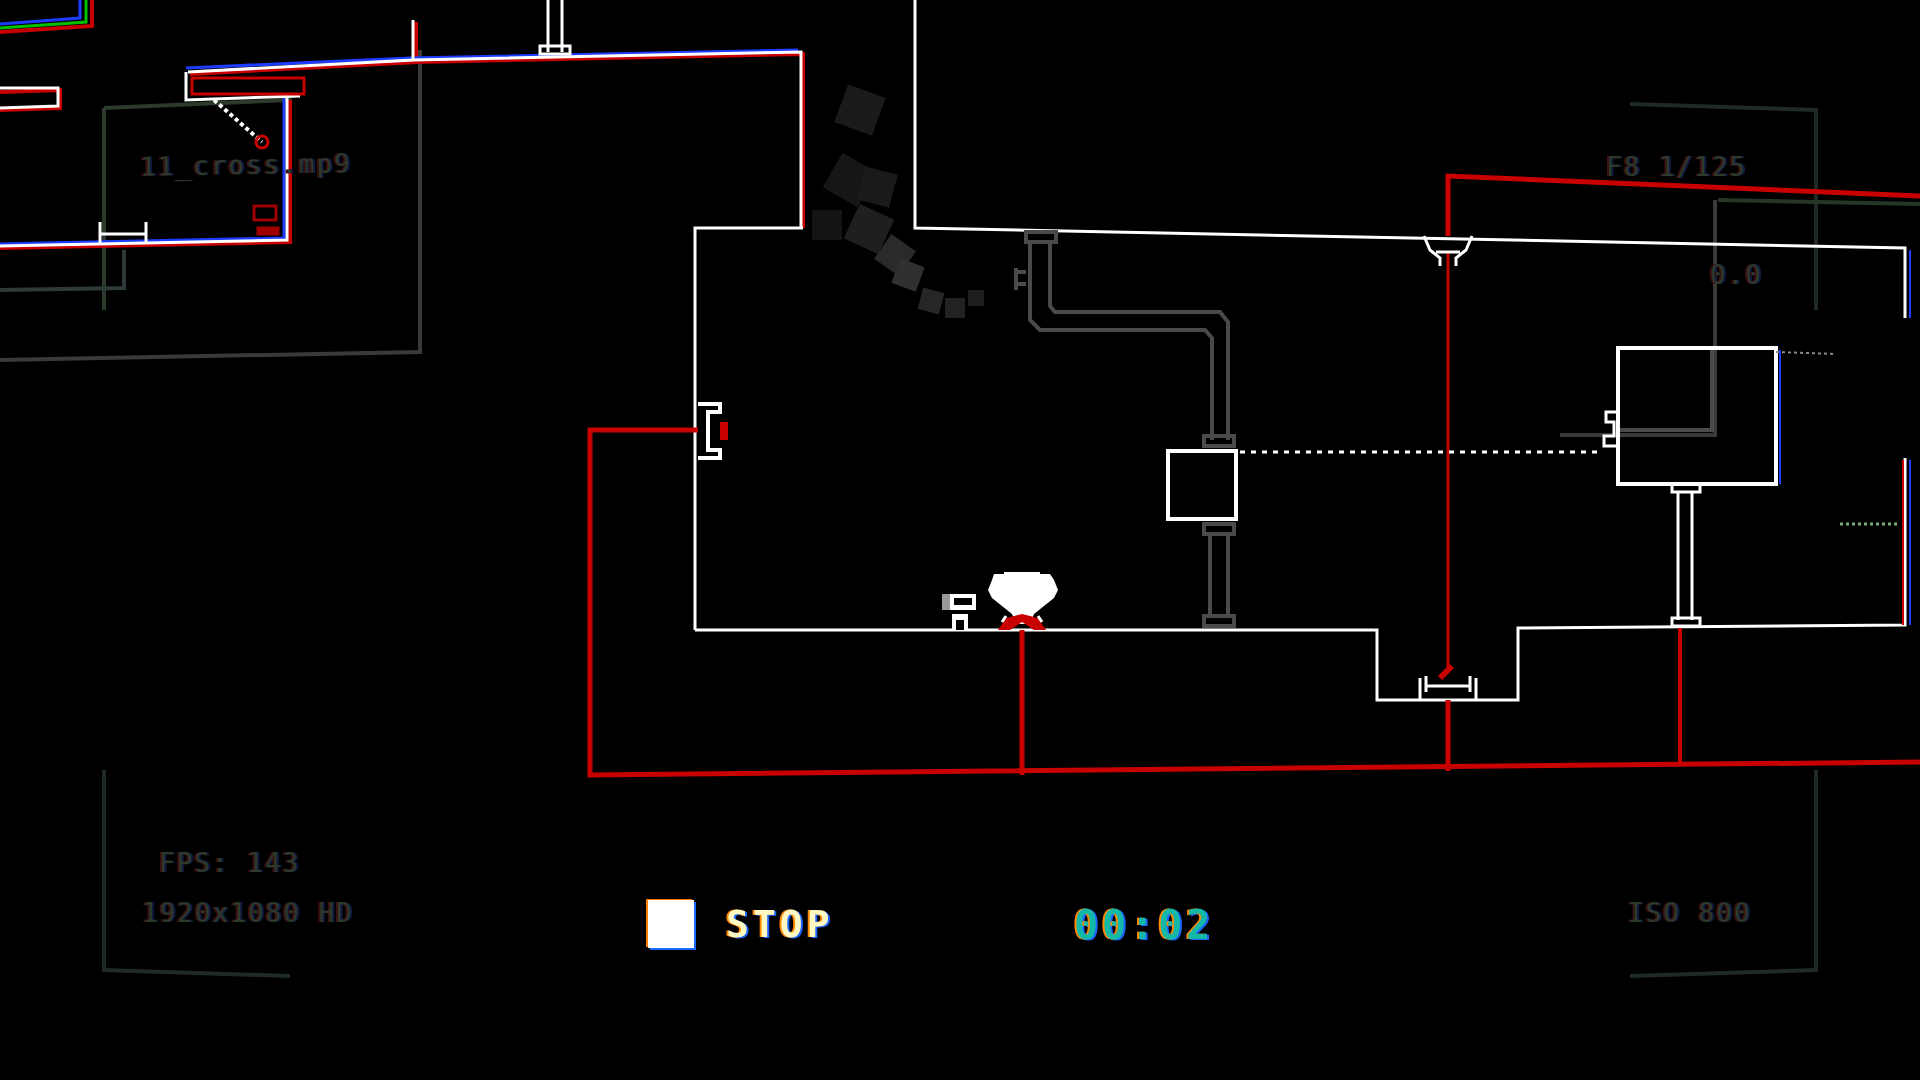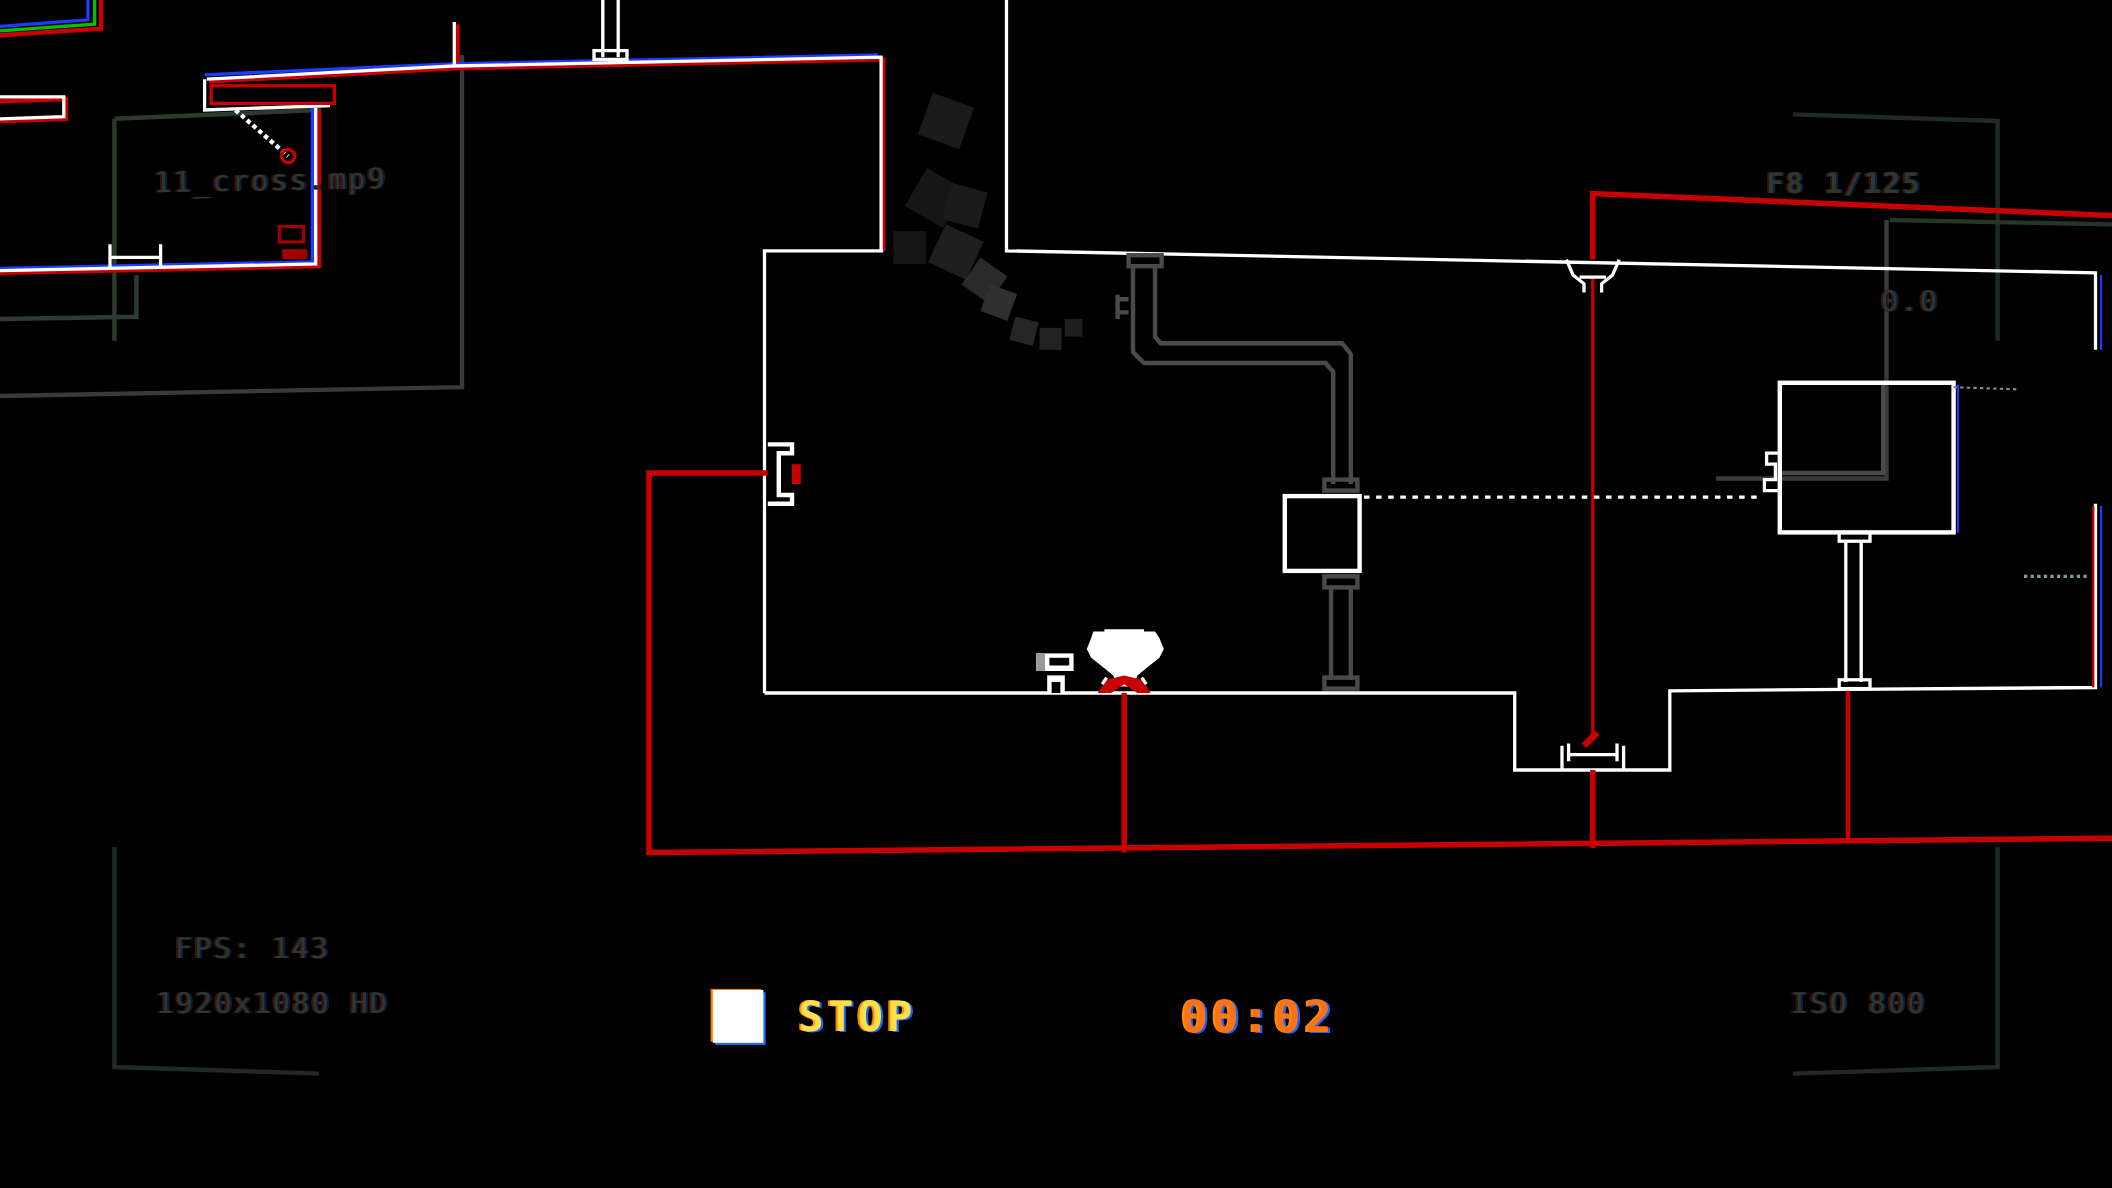--- a/index.html
+++ b/index.html
@@ -1,28 +1,28 @@
 <!DOCTYPE html>
 <html><head>
 <meta charset="utf-8">
 <style>
   html, body { margin:0; padding:0; background:#000; }
   body { width:1920px; height:1080px; overflow:hidden; position:relative; font-family:"DejaVu Sans Mono", monospace; }
   #scene { position:absolute; left:0; top:0; width:1920px; height:1080px; }
   .hud-text { position:absolute; font-family:"DejaVu Sans Mono", monospace; letter-spacing:2px; }
   .faint { color:#2c3a2c; font-size:26px; text-shadow:-2px 0 #3a1010, 2px 0 #101a40; }
   #filename { left:140px; top:150px; transform:rotate(-1deg); }
-  #fstop { left:1606px; top:152px;font-weight:bold; }
+  #fstop { left:1606px; top:152px; }
   #aperture { left:1710px; top:215px;margin-top:45px; }
   #fps { left:142px; top:848px;margin-left:17px; }
   #res { left:142px; top:898px; }
   #iso { left:1628px; top:898px; }
   #rec-indicator { position:absolute; left:648px; top:900px; width:46px; height:48px; background:#fff; box-shadow:-2px -1px 0 #ff7a00, 2px 2px 0 #1e6aff; }
-  #rec-label { position:absolute; left:726px; top:902px; color:#fde047; font-size:38px; font-weight:bold; letter-spacing:4px; text-shadow:-2px 0 #ff8a00, 2px 1px #1a66ff; }
-  #timer { position:absolute; left:1074px; top:902px; color:#f97316; font-size:40px; font-weight:bold; letter-spacing:4px; text-shadow:-2px 0 #ff8a00, 2px 1px #1a66ff; }
+  #rec-label { position:absolute; left:726px; top:902px; color:#fef9c3; font-size:38px; font-weight:bold; letter-spacing:4px; text-shadow:-2px 0 #ff8a00, 2px 1px #1a66ff; }
+  #timer { position:absolute; left:1074px; top:902px; color:#14b8a6; font-size:40px; font-weight:bold; letter-spacing:4px; text-shadow:-2px 0 #ff8a00, 2px 1px #1a66ff; }
 </style>
 </head>
 <body>
 
 <svg id="scene" viewBox="0 0 1920 1080" xmlns="http://www.w3.org/2000/svg">
 
   <g fill="#1a1a1a">
     <rect x="840" y="90" width="40" height="40" transform="rotate(20 860 110)"></rect>
     <rect x="830" y="160" width="40" height="40" transform="rotate(30 850 180)" fill="#161616"></rect>
     <rect x="860" y="170" width="34" height="34" transform="rotate(15 877 187)"></rect>

